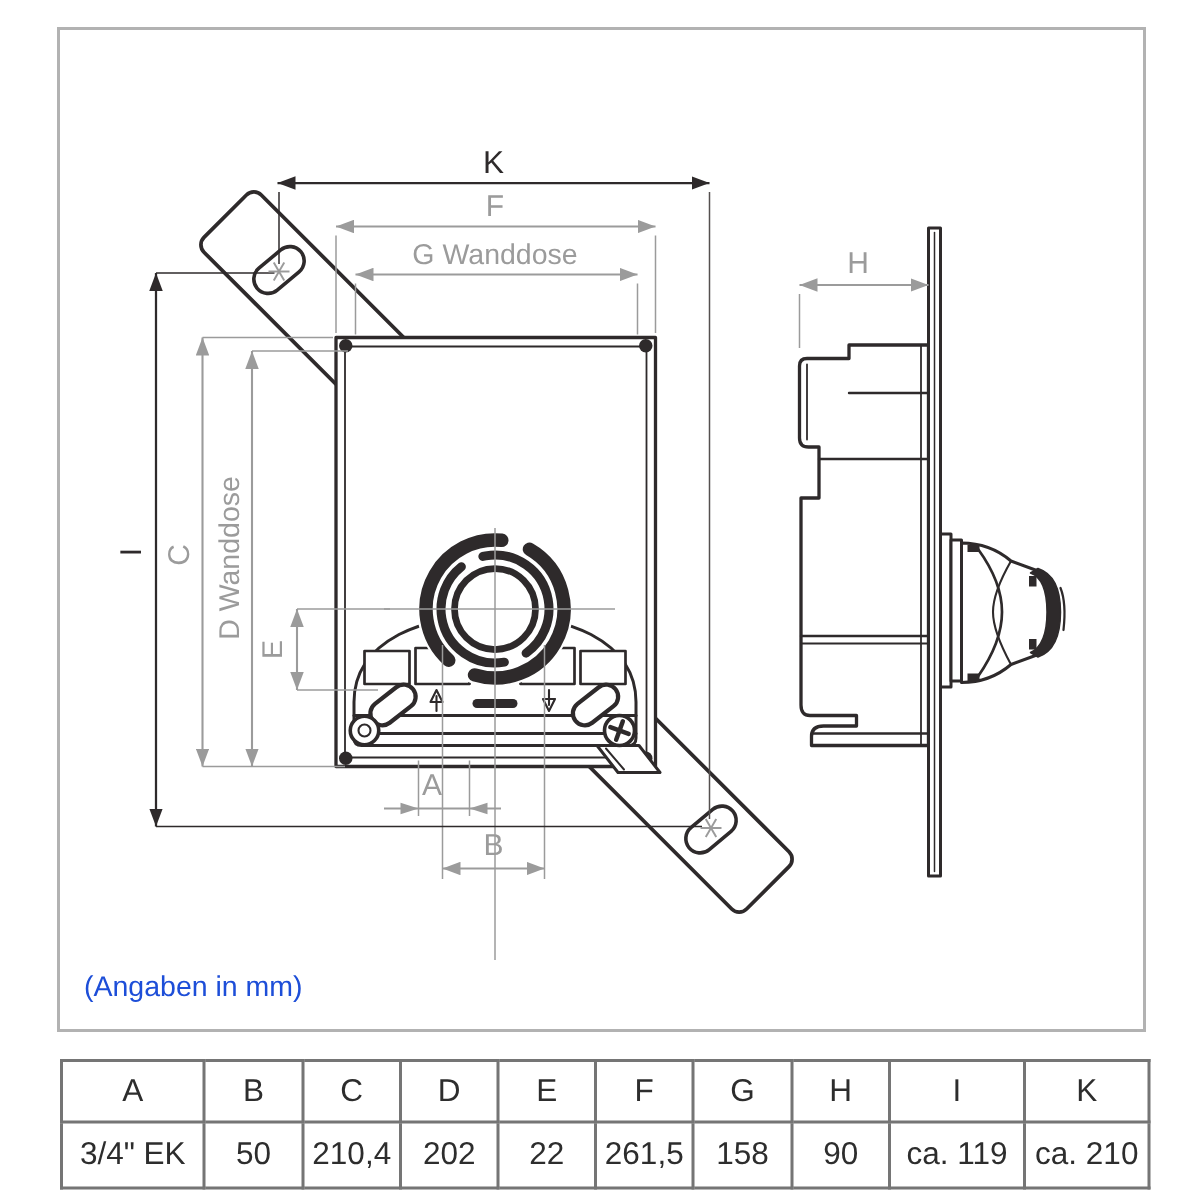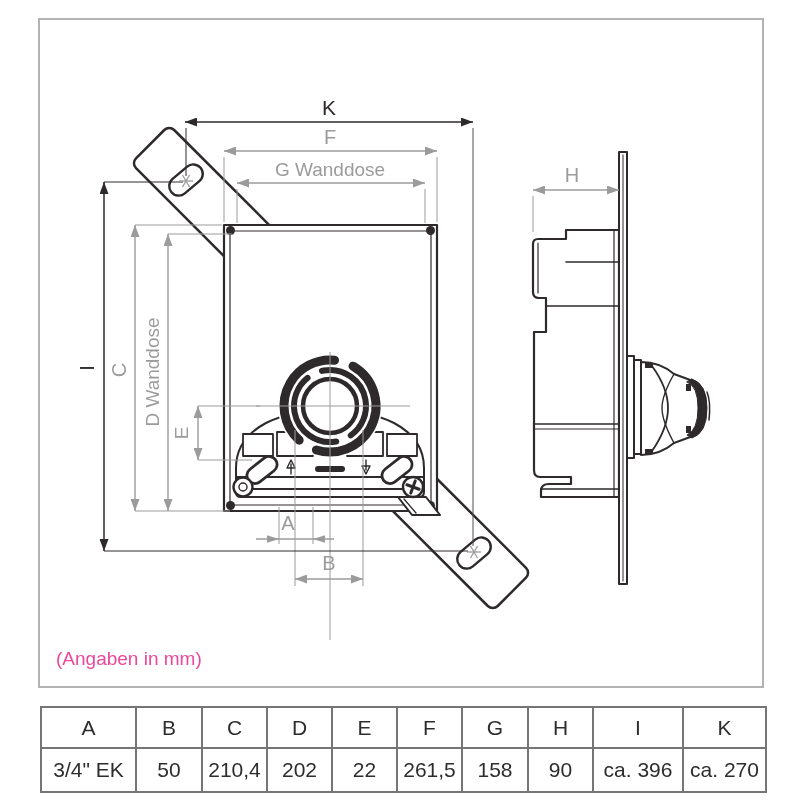--- a/index.html
+++ b/index.html
@@ -1,20 +1,20 @@
 <!DOCTYPE html>
 <html><head>
 <meta charset="utf-8">
 <style>
   html,body{margin:0;padding:0;background:#ffffff;}
   #stage{position:relative;width:800px;height:800px;background:#fff;overflow:hidden;
          font-family:"Liberation Sans", sans-serif;}
   #frame{position:absolute;left:38px;top:18px;width:726px;height:670px;
          border:2px solid #b2b2b2;box-sizing:border-box;}
-  #note{position:absolute;left:56px;top:648px;font-size:19px;color:#ec4899;}
+  #note{position:absolute;left:56px;top:648px;font-size:19px;color:#1d4ed8;}
   #dims-table{position:absolute;left:40px;top:706px;width:725px;border-collapse:collapse;
               table-layout:fixed;font-size:21px;color:#2d2d2d;}
   #dims-table th,#dims-table td{border:2px solid #757575;text-align:center;
               font-weight:normal;padding:0;background:#fff;overflow:hidden;white-space:nowrap;}
   #dims-table th{height:39px;}
   #dims-table td{height:42px;}
   svg{position:absolute;left:0;top:0;}
   svg text{font-family:"Liberation Sans", sans-serif;}
 </style>
 </head>
@@ -252,18 +252,18 @@
     </tr>
     <tr>
       <td>3/4" EK</td>
       <td>50</td>
       <td>210,4</td>
       <td>202</td>
       <td>22</td>
       <td>261,5</td>
       <td>158</td>
       <td>90</td>
-      <td>ca. 396</td>
-      <td>ca. 270</td>
+      <td>ca. 119</td>
+      <td>ca. 210</td>
     </tr>
   </tbody>
     </table>
 </div>
 
 </body></html>

